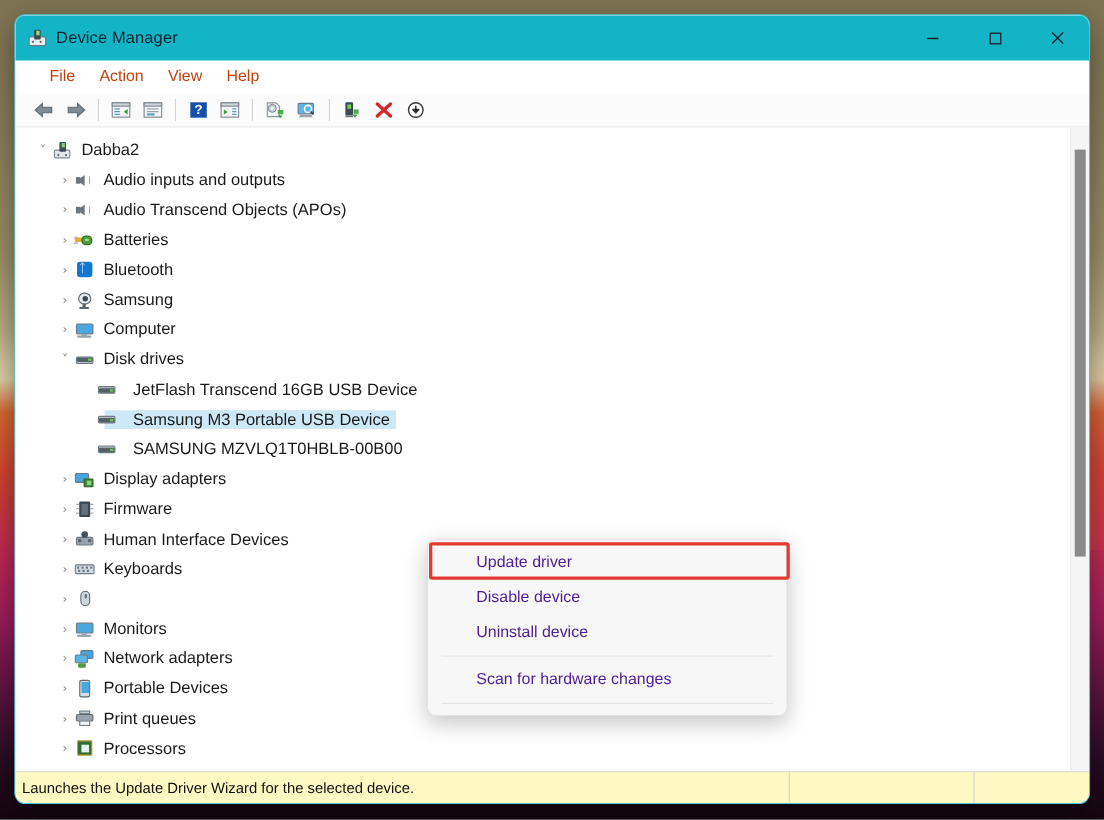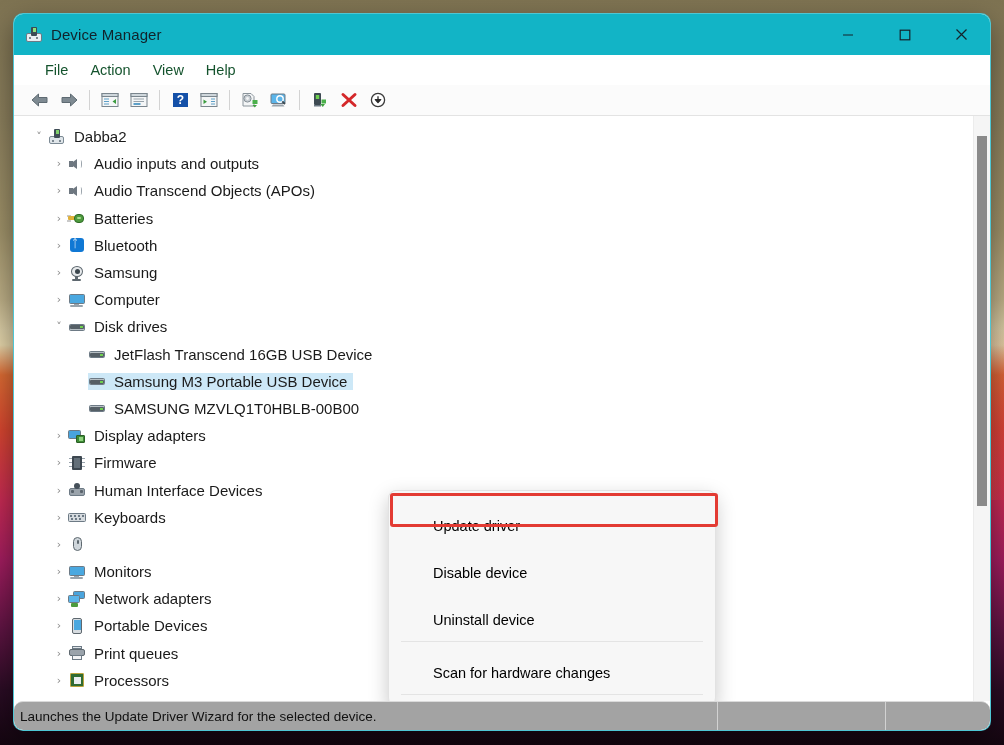--- a/index.html
+++ b/index.html
@@ -131,21 +131,21 @@
     height: 29px;
     background: #ffffff;
     display: flex;
     align-items: center;
     padding-left: 20px;
     flex: 0 0 auto;
     border-bottom: 1px solid #ffffff;
   }
   .menu-item {
     font-size: 14.5px;
-    color: #14532d;
+    color: #c2410c;
     padding: 3px 11px;
     border-radius: 3px;
     cursor: default;
   }
 
   
   #toolbar {
     height: 30px;
     background: #fbfbfb;
     border-bottom: 1px solid #e3e3e3;
@@ -209,21 +209,21 @@
     margin-right: 8px;
     position: relative;
   }
   .row .label { padding-right: 6px; }
   .row.selected .label {
     background: #cde8f7;
     box-shadow: -26px 0 0 #cde8f7;
   }
   .depth0 { padding-left: 16px; }
   .depth1 { padding-left: 36px; }
-  .depth2 { padding-left: 74px; }
+  .depth2 { padding-left: 74px; gap: 7px; }
 
   
   .ic { position: absolute; left: 0; top: 0; width: 18px; height: 16px; }
 
   
   .ic-root .base { position:absolute; left:1px; bottom:1px; width:15px; height:8px; background:#dfe5e9; border:1px solid #7c8a94; border-radius:2px; box-sizing:border-box;}
   .ic-root .d1,.ic-root .d2 { position:absolute; bottom:3px; width:2px;height:2px;border-radius:50%;background:#5b6973;}
   .ic-root .d1{left:4px}.ic-root .d2{left:11px}
   .ic-root .ch { position:absolute; left:6px; top:0; width:6px;height:9px;background:#3f4c56;border-radius:1px;}
   .ic-root .ch::after{content:"";position:absolute;left:1.5px;top:1.5px;width:3px;height:4px;background:#7fd06a;}
@@ -319,28 +319,27 @@
     top: 20px;
     width: 10px;
     height: 370px;
     background: #8a8a8a;
     border-radius: 0px;
   }
 
   
   #statusbar {
     height: 28px;
-    background: #a3a3a3;
+    background: #fef9c3;
     border-top: 1px solid #dadada;
     display: flex;
     align-items: center;
     flex: 0 0 auto;
     font-size: 13.5px;
     color: #111;
-    border-radius: 9px;
   }
   #status-text {
     padding-left: 6px;
     flex: 0 0 697px;
     white-space: nowrap;
     overflow: hidden;
   }
   .status-pane {
     height: 28px;
     border-left: 1px solid #d2d2d2;
@@ -361,24 +360,23 @@
     padding: 4px 0 5px 0;
     box-sizing: border-box;
     z-index: 20;
   }
   .ctx-item {
     height: 32px;
     display: flex;
     align-items: center;
     padding-left: 44px;
     font-size: 14.5px;
-    color: #000000;
+    color: #4c1d95;
     cursor: default;
     white-space: nowrap;
-    margin-top: 15px;
   }
   .ctx-item.bold { font-weight: bold; }
   .ctx-sep {
     height: 1px;
     background: #e4e4e4;
     margin: 5px 12px 5px 12px;
   }
   #ctx-highlight {
     position: absolute;
     left: 1px;

